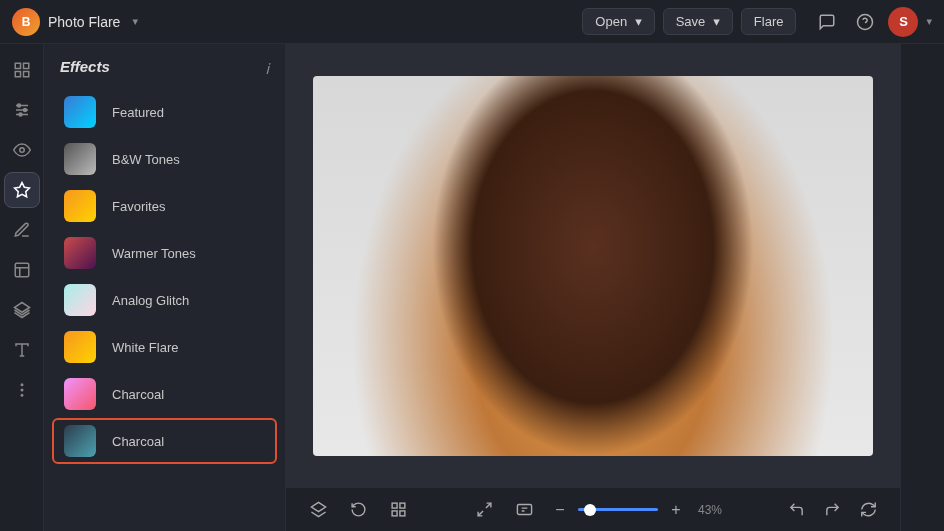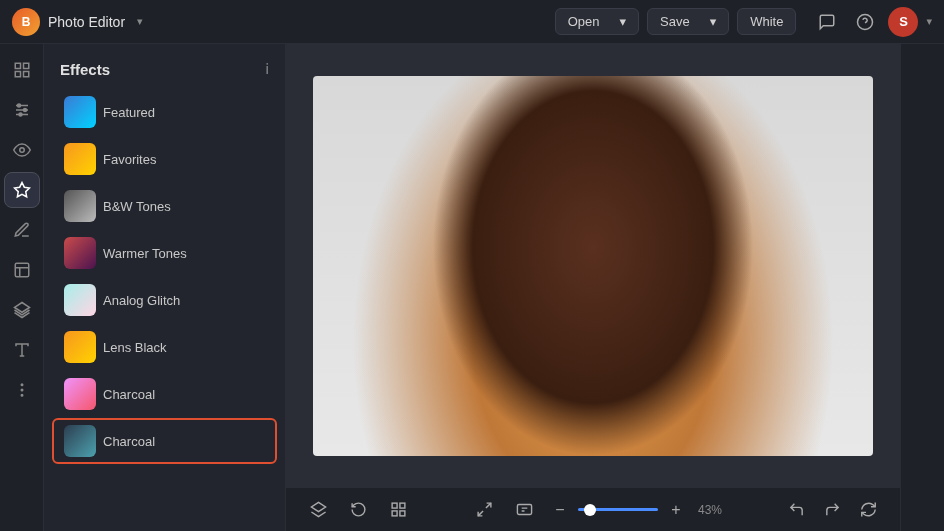--- a/index.html
+++ b/index.html
@@ -30,21 +30,21 @@
     .topbar-chevron { color: #888; font-size: 11px; }
     .topbar-spacer { flex: 1; }
     .topbar-btn {
       background: #2a2d36;
       border: 1px solid #3a3d48;
       border-radius: 6px;
       color: #d0d0d0;
       padding: 5px 12px;
       font-size: 13px;
       cursor: pointer;
-      display: flex; align-items: center; gap: 20px;
+      display: flex; align-items: center; gap: 8px;
     }
     .topbar-btn-batch {
       background: #2a2d36;
       border: 1px solid #3a3d48;
       border-radius: 6px;
       color: #d0d0d0;
       padding: 5px 12px;
       font-size: 13px;
       cursor: pointer;
     }
@@ -104,23 +104,24 @@
       width: 242px;
       background: #22252d;
       border-right: 1px solid #2a2d35;
       display: flex;
       flex-direction: column;
       flex-shrink: 0;
       overflow: hidden;
     }
     .effects-header {
       display: flex;
-      align-items: flex-end;
+      align-items: flex-start;
       justify-content: space-between;
       padding: 14px 16px 10px;
+      font-style: italic;
     }
     .effects-title {
       font-size: 15px;
       font-weight: 600;
       color: #e0e0e0;
     }
     .effects-info-icon {
       color: #888;
       font-size: 15px;
       cursor: pointer;
@@ -130,21 +131,21 @@
       flex: 1;
     }
     .effects-list::-webkit-scrollbar { width: 4px; }
     .effects-list::-webkit-scrollbar-track { background: transparent; }
     .effects-list::-webkit-scrollbar-thumb { background: #3a3d48; border-radius: 2px; }
 
     .effect-item {
       display: flex;
       align-items: center;
       padding: 7px 12px;
-      gap: 7px;
+      gap: 16px;
       cursor: pointer;
       border-radius: 6px;
       margin: 1px 8px;
     }
     .effect-item.active {
       background: #22252d;
       outline: 2px solid #e05030;
       outline-offset: -2px;
     }
     .effect-icon {
@@ -268,32 +269,32 @@
       display: flex;
       flex-direction: column;
       overflow: hidden;
     }
   </style>
 </head>
 <body>
 
 <div class="topbar">
   <div class="topbar-logo">B</div>
-  <span class="topbar-appname">Photo Editor</span>
+  <span class="topbar-appname">Photo Flare</span>
   <span class="topbar-chevron">▾</span>
   <div class="topbar-spacer"></div>
   <button class="topbar-btn">
     <span>Open</span>
     <span>▾</span>
   </button>
   <button class="topbar-btn">
     <span>Save</span>
     <span>▾</span>
   </button>
-  <button class="topbar-btn-batch">White</button>
+  <button class="topbar-btn-batch">Flare</button>
   <div class="topbar-icons">
     <button class="topbar-icon-btn">
       <svg width="18" height="18" viewBox="0 0 24 24" fill="none" stroke="currentColor" stroke-width="2">
           <path d="M21 15a2 2 0 0 1-2 2H7l-4 4V5a2 2 0 0 1 2-2h14a2 2 0 0 1 2 2z"></path>
         </svg>
     </button>
     <button class="topbar-icon-btn">
       <svg width="18" height="18" viewBox="0 0 24 24" fill="none" stroke="currentColor" stroke-width="2">
           <circle cx="12" cy="12" r="10"></circle>
           <path d="M9.09 9a3 3 0 0 1 5.83 1c0 2-3 3-3 3"></path>
@@ -377,38 +378,38 @@
     <div class="effects-header">
       <span class="effects-title">Effects</span>
       <span class="effects-info-icon">ℹ</span>
     </div>
     <div class="effects-list" id="effects-list">
         <div class="effect-item">
           <div class="effect-icon ei-featured"></div>
           <span class="effect-label">Featured</span>
         </div>
         <div class="effect-item">
+          <div class="effect-icon ei-bwtones"></div>
+          <span class="effect-label">B&amp;W Tones</span>
+        </div>
+        <div class="effect-item">
           <div class="effect-icon ei-favorites"></div>
           <span class="effect-label">Favorites</span>
         </div>
         <div class="effect-item">
-          <div class="effect-icon ei-bwtones"></div>
-          <span class="effect-label">B&amp;W Tones</span>
-        </div>
-        <div class="effect-item">
           <div class="effect-icon ei-warmertones"></div>
           <span class="effect-label">Warmer Tones</span>
         </div>
         <div class="effect-item">
           <div class="effect-icon ei-analogtones"></div>
           <span class="effect-label">Analog Glitch</span>
         </div>
         <div class="effect-item">
           <div class="effect-icon ei-lensflare"></div>
-          <span class="effect-label">Lens Black</span>
+          <span class="effect-label">White Flare</span>
         </div>
         <div class="effect-item">
           <div class="effect-icon ei-chromatic"></div>
           <span class="effect-label">Charcoal</span>
         </div>
         <div class="effect-item active">
           <div class="effect-icon ei-charcoal"></div>
           <span class="effect-label">Charcoal</span>
         </div>
       </div>

